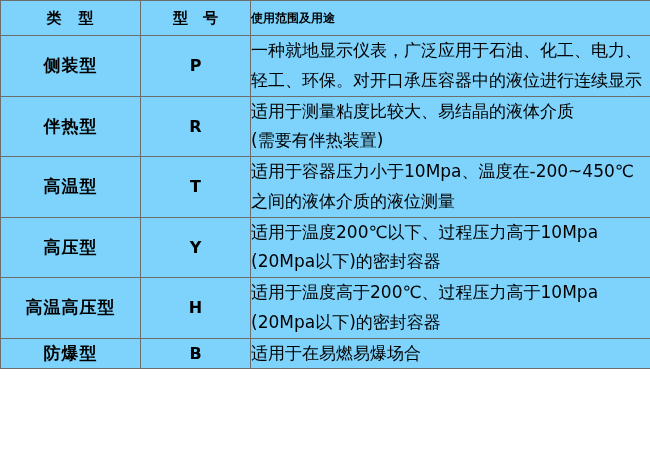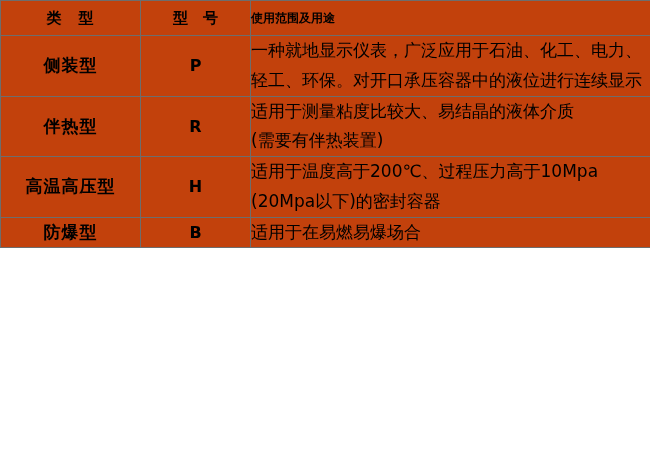--- a/index.html
+++ b/index.html
@@ -20,21 +20,21 @@
     table-layout: fixed;
   }
   #spec-table col.c-type { width: 140px; }
   #spec-table col.c-model { width: 110px; }
   #spec-table col.c-desc { width: 400px; }
 
   #spec-table td {
     border: 1px solid #6d6d6d;
     padding: 0;
     vertical-align: middle;
-    background: #c2410c;
+    background: #7dd3fc;
   }
   
   .hdr td {
     height: 34px;
   }
   .cell-type {
     text-align: center;
     font-size: 17px;
     font-weight: bold;
     letter-spacing: 1px;
@@ -96,21 +96,37 @@
 
     <tr>
       <td class="cell-type">伴热型</td>
       <td class="cell-model">R</td>
       <td class="cell-desc">
         <span class="desc-line">适用于测量粘度比较大、易结晶的液体介质</span>
         <span class="desc-line">(需要有伴热装置)</span>
       </td>
     </tr>
 
+    <tr>
+      <td class="cell-type">高温型</td>
+      <td class="cell-model">T</td>
+      <td class="cell-desc">
+        <span class="desc-line">适用于容器压力小于10Mpa、温度在-200~450℃</span>
+        <span class="desc-line">之间的液体介质的液位测量</span>
+      </td>
+    </tr>
 
+    <tr>
+      <td class="cell-type">高压型</td>
+      <td class="cell-model">Y</td>
+      <td class="cell-desc">
+        <span class="desc-line">适用于温度200℃以下、过程压力高于10Mpa</span>
+        <span class="desc-line">(20Mpa以下)的密封容器</span>
+      </td>
+    </tr>
 
     <tr>
       <td class="cell-type">高温高压型</td>
       <td class="cell-model">H</td>
       <td class="cell-desc">
         <span class="desc-line">适用于温度高于200℃、过程压力高于10Mpa</span>
         <span class="desc-line">(20Mpa以下)的密封容器</span>
       </td>
     </tr>
 

